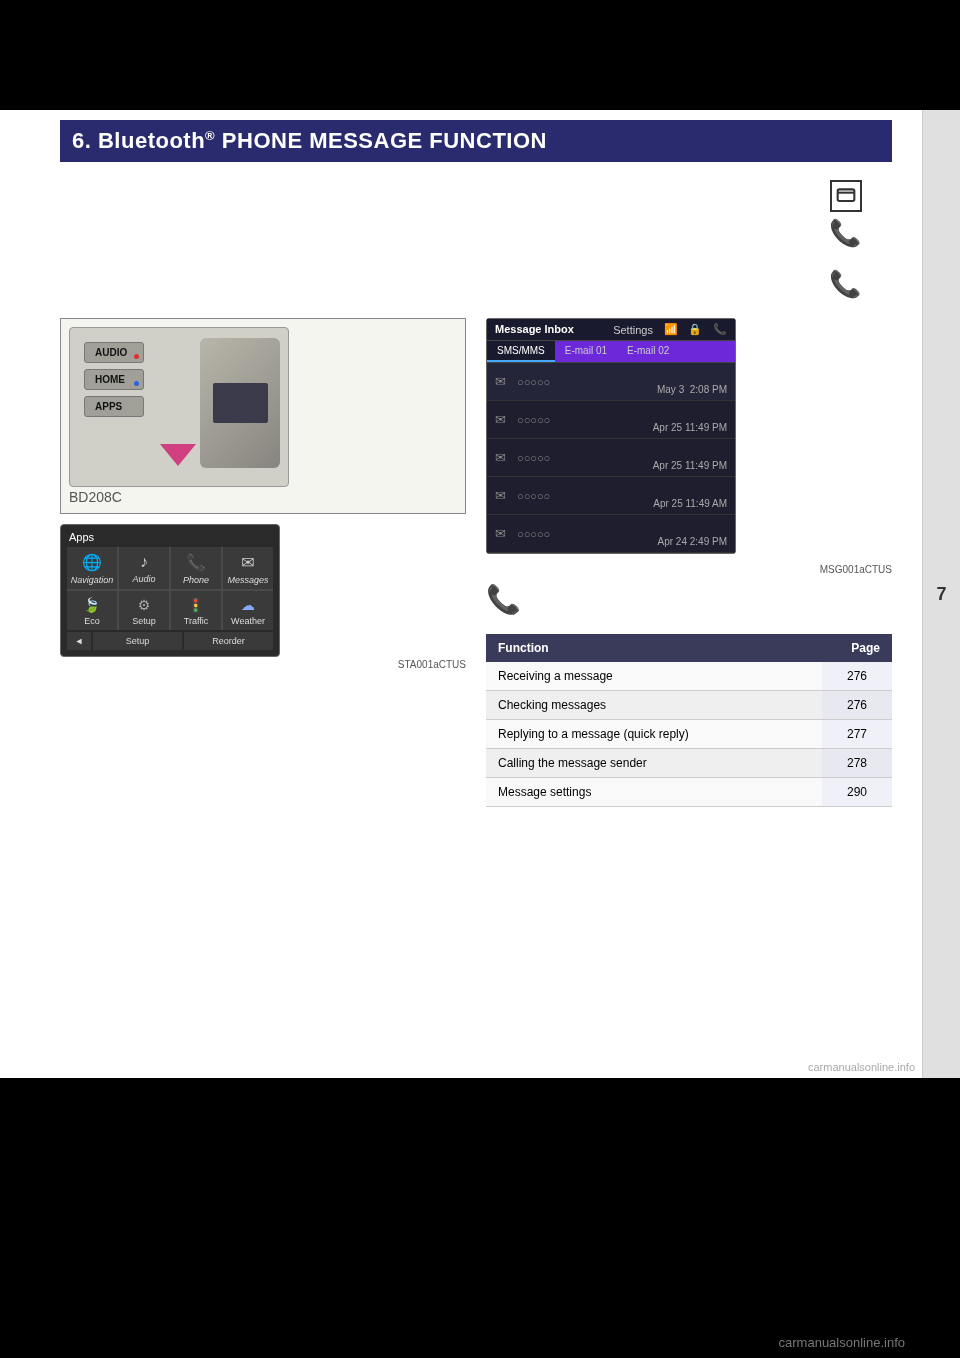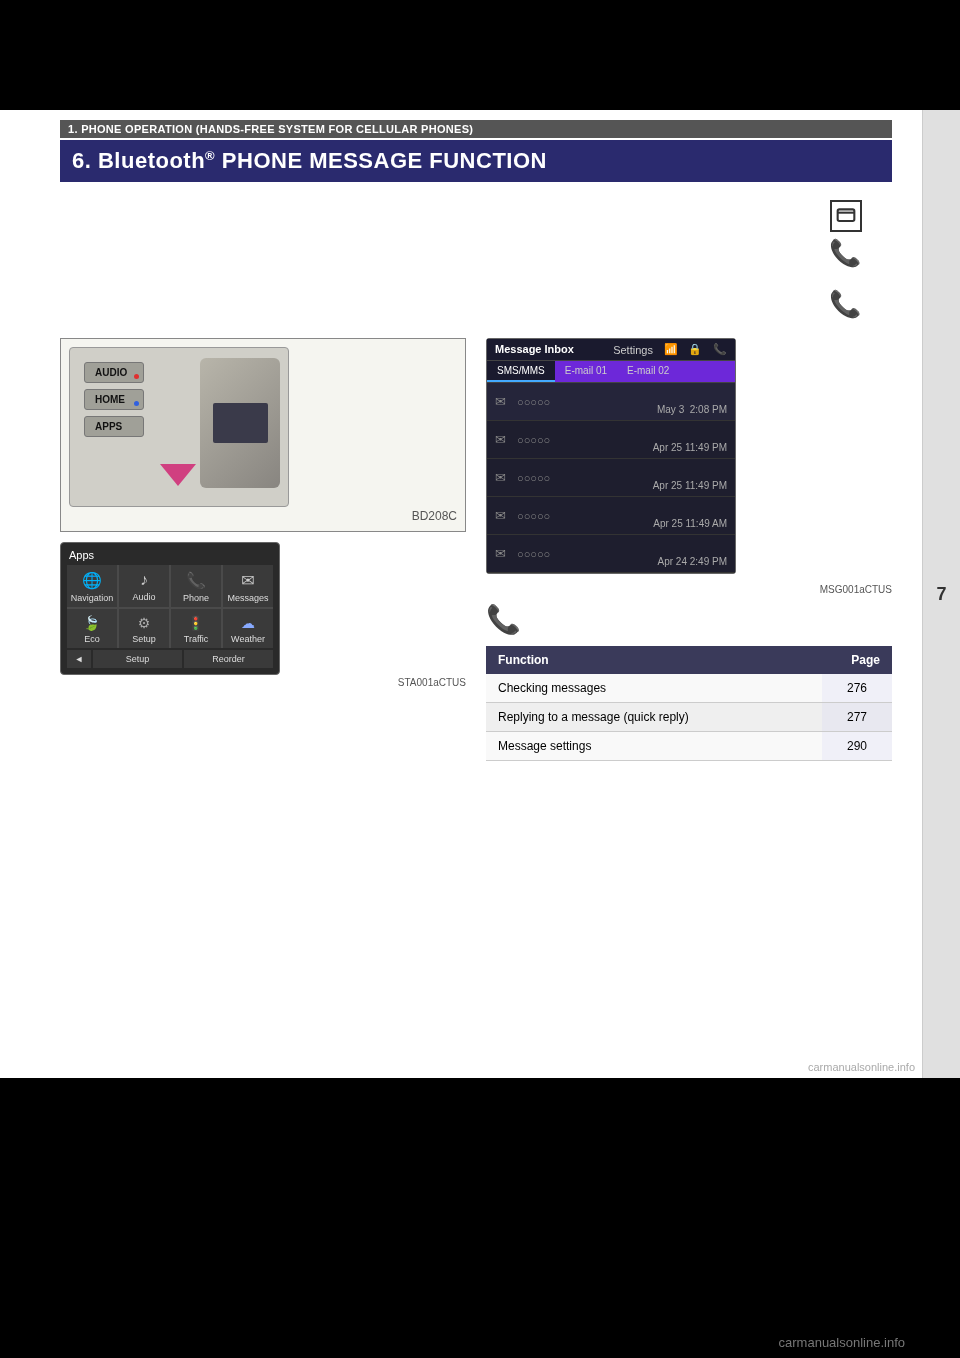--- a/index.html
+++ b/index.html
@@ -105,23 +105,23 @@
     
     .button-img-container {
       border: 1px solid #888;
       background: #f5f5f0;
       padding: 8px;
       margin-bottom: 10px;
       text-align: center;
       position: relative;
     }
     .button-img-label {
-      font-size: 12px;
+      font-size: 14px;
       color: #555;
-      text-align: right;
+      text-align: left;
       margin-top: 2px;
     }
 
     
     .car-panel {
       background: #d0cfc8;
       border: 1px solid #999;
       border-radius: 4px;
       padding: 10px 14px 10px 10px;
       position: relative;
@@ -222,20 +222,21 @@
       gap: 3px;
     }
     .apps-grid-cell .cell-icon {
       font-size: 16px;
       color: #ccc;
     }
     .apps-grid-cell .cell-label {
       font-size: 9px;
       color: #ddd;
       text-align: right;
+      font-style: italic;
     }
     .apps-bottom-cell {
       background: #3a3a3a;
       padding: 6px 2px 4px;
       display: flex;
       flex-direction: column;
       align-items: center;
       gap: 3px;
     }
     .apps-bottom-cell .cell-icon {
@@ -344,21 +345,21 @@
       font-size: 28px;
       color: #333;
       margin: 8px 0;
       display: block;
     }
 
     
     .function-table {
       width: 100%;
       border-collapse: collapse;
-      margin-top: 10px;
+      margin-top: 18px;
     }
     .function-table th {
       background: #3a3a5a;
       color: #fff;
       padding: 7px 12px;
       font-size: 12px;
       font-weight: bold;
       text-align: left;
     }
     .function-table th.page-col {
@@ -396,21 +397,20 @@
 <body>
 
 <div class="black-top"></div>
 
 <div class="side-bar">
   <span class="side-bar-number">7</span>
 </div>
 
 <div class="main-content">
 
-  <div class="section-header-small">1. PHONE OPERATION (HANDS-FREE SYSTEM FOR CELLULAR PHONES)</div>
   <div class="section-header-large">
     <span>6. Bluetooth</span><sup>®</sup><span> PHONE MESSAGE FUNCTION</span>
   </div>
 
   <div style="display:flex; justify-content: flex-end; margin-right: 30px; margin-bottom: 8px; gap: 8px; align-items:flex-start;">
     <div style="display:flex; flex-direction:column; align-items:center; gap:6px;">
       <div class="icon-box">
         <svg viewBox="0 0 24 24" fill="none" stroke="#333" stroke-width="2.5">
           <rect x="2" y="4" width="20" height="14" rx="2"></rect>
           <line x1="2" y1="8" x2="22" y2="8"></line>
@@ -564,26 +564,34 @@
 
       <table class="function-table">
         <thead>
           <tr>
             <th>Function</th>
             <th class="page-col">Page</th>
           </tr>
         </thead>
         <tbody>
           <tr>
+            <td>Receiving a message</td>
+            <td class="page-col">276</td>
+          </tr>
+          <tr>
             <td>Checking messages</td>
             <td class="page-col">276</td>
           </tr>
           <tr>
             <td>Replying to a message (quick reply)</td>
             <td class="page-col">277</td>
+          </tr>
+          <tr>
+            <td>Calling the message sender</td>
+            <td class="page-col">278</td>
           </tr>
           <tr>
             <td>Message settings</td>
             <td class="page-col">290</td>
           </tr>
         </tbody>
       </table>
     </div>
   </div>
 

